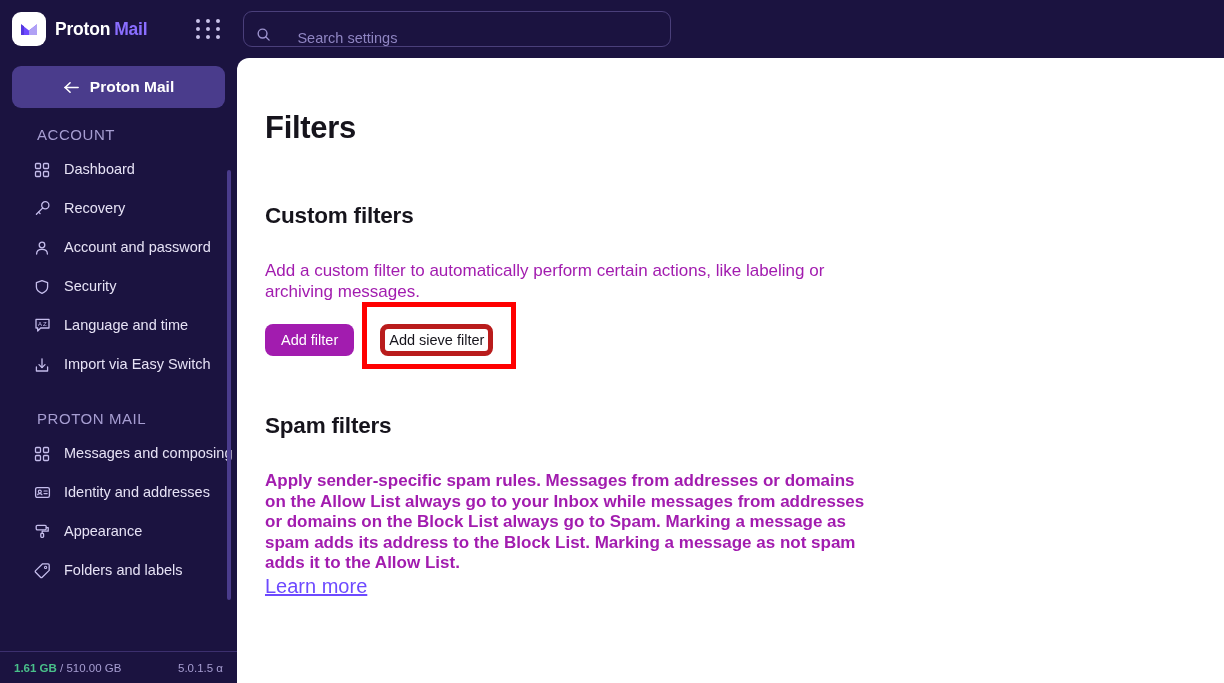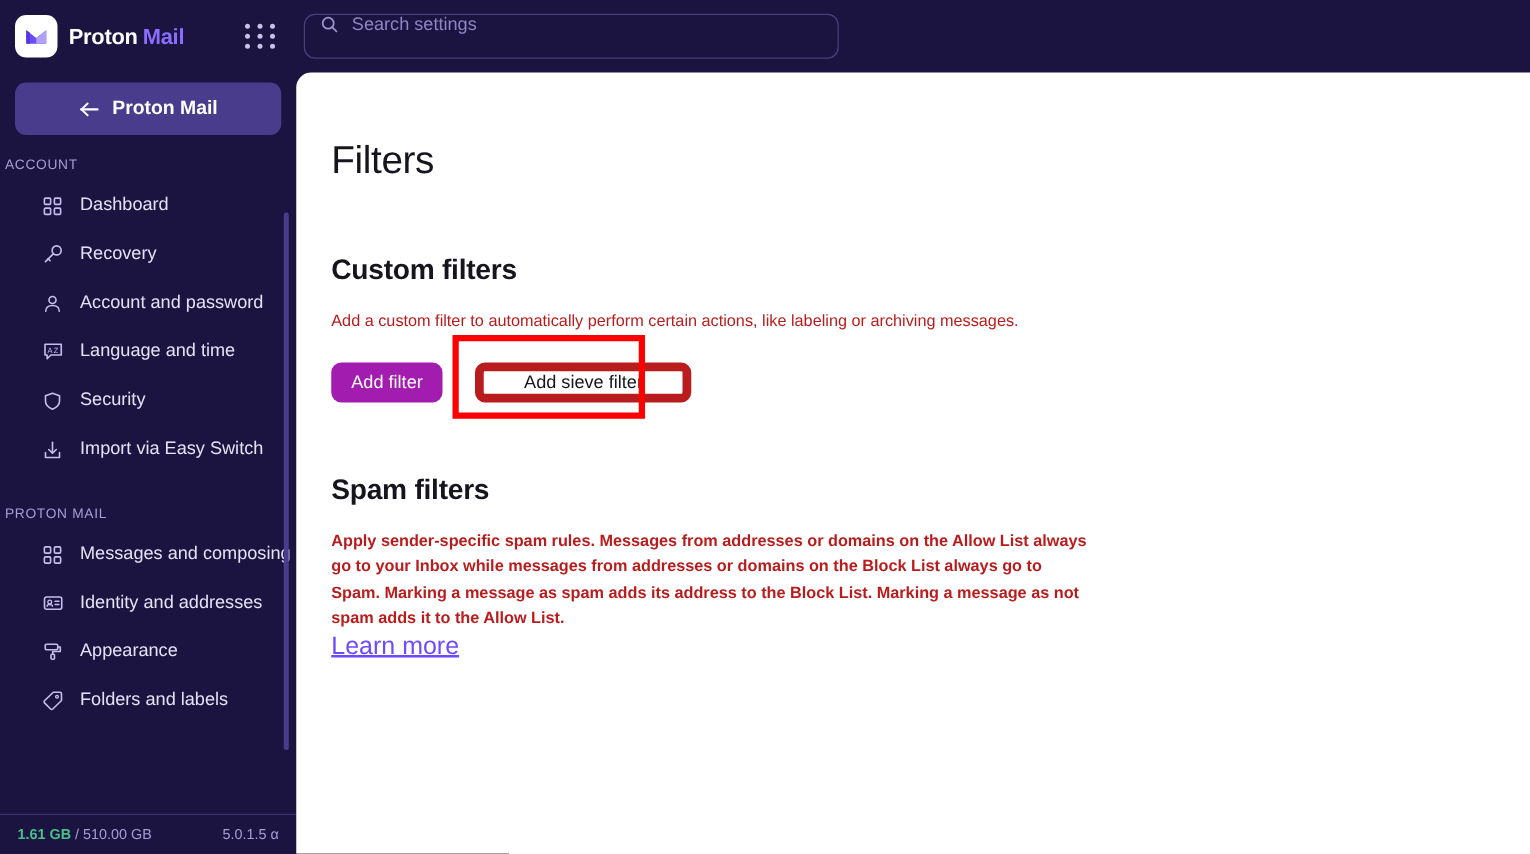--- a/index.html
+++ b/index.html
@@ -28,22 +28,23 @@
   .app-grid {
     margin-left: 49px; width: 26px; height: 20px;
     display: grid; grid-template-columns: repeat(3, 1fr); grid-template-rows: repeat(3, 1fr);
     gap: 4px; align-content: center;
   }
   .app-grid i { width: 4px; height: 4px; border-radius: 50%; background: #c8c2e8; display:block; }
 
   .search-settings {
     margin-left: 21px; width: 428px; height: 36px;
     border: 1px solid #4a3f7a; border-radius: 9px;
-    display: flex; align-items: flex-start; padding: 0 12px;
+    display: flex; align-items: flex-end; padding: 0 12px;
     background: transparent;
+    gap: 16px;
   }
   .search-settings input {
     background: transparent; border: none; outline: none;
     color: #ffffff; font-size: 14.5px; font-family: inherit;
     margin-left: 10px; width: 100%;
   }
   .search-settings input::placeholder { color: #8f85c2; }
 
   .user-area {
     position: absolute; right: 10px; top: 0; height: 58px;
@@ -68,22 +69,23 @@
   .back-btn {
     margin: 8px 12px 0 12px; height: 42px; border-radius: 9px;
     background: #4a3c8c; color: #ffffff;
     display: flex; align-items: center; justify-content: center;
     font-size: 15.5px; font-weight: bold; cursor: pointer;
   }
   .back-btn .arrow { margin-right: 10px; display: flex; }
 
   .nav-scroll { position: relative; padding-top: 10px; }
   .nav-group-title {
-    color: #a79ed2; font-size: 11px; letter-spacing: 0.55px;
+    color: #a79ed2; font-size: 15px; letter-spacing: 0.55px;
     padding: 8px 0 7px 4px;
+    margin-left: 33px;
   }
   .nav-item {
     display: flex; align-items: center; height: 39px;
     padding-left: 32px; color: #e6e2f5; font-size: 14.5px; cursor: pointer;
   }
   .nav-item .ico { width: 20px; height: 20px; display: flex; align-items: center; justify-content: center; margin-right: 12px; }
   .nav-item .lbl { line-height: 1; }
 
   .sb-scrollbar {
     position: absolute; right: 6px; top: 62px; width: 4px; height: 430px;
@@ -101,40 +103,40 @@
   .version { color: #a79ed2; }
 
   
   .main {
     position: absolute; left: 237px; top: 58px;
     width: 987px; height: 625px;
     background: #ffffff; border-top-left-radius: 12px;
     overflow: hidden;
   }
   .main-inner { padding: 52px 28px 0 28px; }
-  .page-title { font-size: 31px; font-weight: normal; color: #16141c; letter-spacing: -0.3px; }
+  .page-title { font-size: 31px; font-weight: bold; color: #16141c; letter-spacing: -0.3px; }
 
   .section { margin-top: 57px; }
   .section-title { font-size: 22.5px; font-weight: bold; color: #16141c; letter-spacing: -0.2px; }
   .section-desc {
-    margin-top: 18px; color: #b91c1c; font-size: 13px; line-height: 20.5px;
+    margin-top: 32px; color: #a21caf; font-size: 17px; line-height: 20.5px;
     max-width: 600px;
   }
   .spam-desc { max-width: 610px; font-weight: bold; }
   .learn-more { color: #6d4aff; font-size: 20px; text-decoration: underline; display: inline-block; margin-top: 1px; }
 
   .btn-row { margin-top: 22px; display: flex; align-items: center; position: relative; }
   .btn {
     height: 32px; border-radius: 8px; font-size: 14.5px; font-family: inherit;
     display: flex; align-items: center; justify-content: center; cursor: pointer;
   }
   .btn-primary { background: #a21caf; color: #ffffff; padding: 0 16px; border: none; font-weight: normal; }
   .btn-secondary {
-    background: #ffffff; color: #16141c; padding: 0 32px;
-    border: 7px solid #b91c1c; margin-left: 26px;
+    background: #ffffff; color: #16141c; padding: 0 4px;
+    border: 5px solid #b91c1c; margin-left: 26px;
   }
 
   .highlight-box {
     position: absolute; left: 97px; top: -22px;
     width: 154px; height: 67px;
     border: 5px solid #ff0000; pointer-events: none;
   }
 
   .search-list {
     margin-top: 38px; width: 926px; height: 38px;
@@ -236,36 +238,36 @@
           <svg width="16" height="16" viewBox="0 0 16 16" aria-hidden="true">
             <circle cx="8" cy="5" r="2.8" fill="none" stroke="#c5bdec" stroke-width="1.3"></circle>
             <path d="M2.6 14 Q2.6 9.4 8 9.4 Q13.4 9.4 13.4 14" fill="none" stroke="#c5bdec" stroke-width="1.3" stroke-linecap="round"></path>
           </svg>
         </span>
         <span class="lbl">Account and password</span>
       </div>
 
       <div class="nav-item">
         <span class="ico">
+          <svg width="16" height="16" viewBox="0 0 16 16" aria-hidden="true">
+            <path d="M8 1.6 L13.6 3.6 V8 Q13.6 12 8 14.4 Q2.4 12 2.4 8 V3.6 Z" fill="none" stroke="#c5bdec" stroke-width="1.3" stroke-linejoin="round"></path>
+          </svg>
+        </span>
+        <span class="lbl">Security</span>
+      </div>
+
+      <div class="nav-item">
+        <span class="ico">
           <svg width="17" height="17" viewBox="0 0 17 17" aria-hidden="true">
             <path d="M2 2.4 h13 v8.6 h-8.3 l-3 3 v-3 H2 Z" fill="none" stroke="#c5bdec" stroke-width="1.3" stroke-linejoin="round"></path>
             <text x="4" y="9" font-family="Liberation Sans, sans-serif" font-size="6" fill="#c5bdec">A</text>
             <text x="9" y="9" font-family="Liberation Sans, sans-serif" font-size="6" fill="#c5bdec">Z</text>
           </svg>
         </span>
         <span class="lbl">Language and time</span>
-      </div>
-
-      <div class="nav-item">
-        <span class="ico">
-          <svg width="16" height="16" viewBox="0 0 16 16" aria-hidden="true">
-            <path d="M8 1.6 L13.6 3.6 V8 Q13.6 12 8 14.4 Q2.4 12 2.4 8 V3.6 Z" fill="none" stroke="#c5bdec" stroke-width="1.3" stroke-linejoin="round"></path>
-          </svg>
-        </span>
-        <span class="lbl">Security</span>
       </div>
 
       <div class="nav-item">
         <span class="ico">
           <svg width="16" height="16" viewBox="0 0 16 16" aria-hidden="true">
             <polyline points="2.4,10 2.4,14 13.6,14 13.6,10" fill="none" stroke="#c5bdec" stroke-width="1.3" stroke-linecap="round" stroke-linejoin="round"></polyline>
             <line x1="8" y1="1.8" x2="8" y2="10.4" stroke="#c5bdec" stroke-width="1.3" stroke-linecap="round"></line>
             <polyline points="5,7.6 8,10.6 11,7.6" fill="none" stroke="#c5bdec" stroke-width="1.3" stroke-linecap="round" stroke-linejoin="round"></polyline>
           </svg>
         </span>

